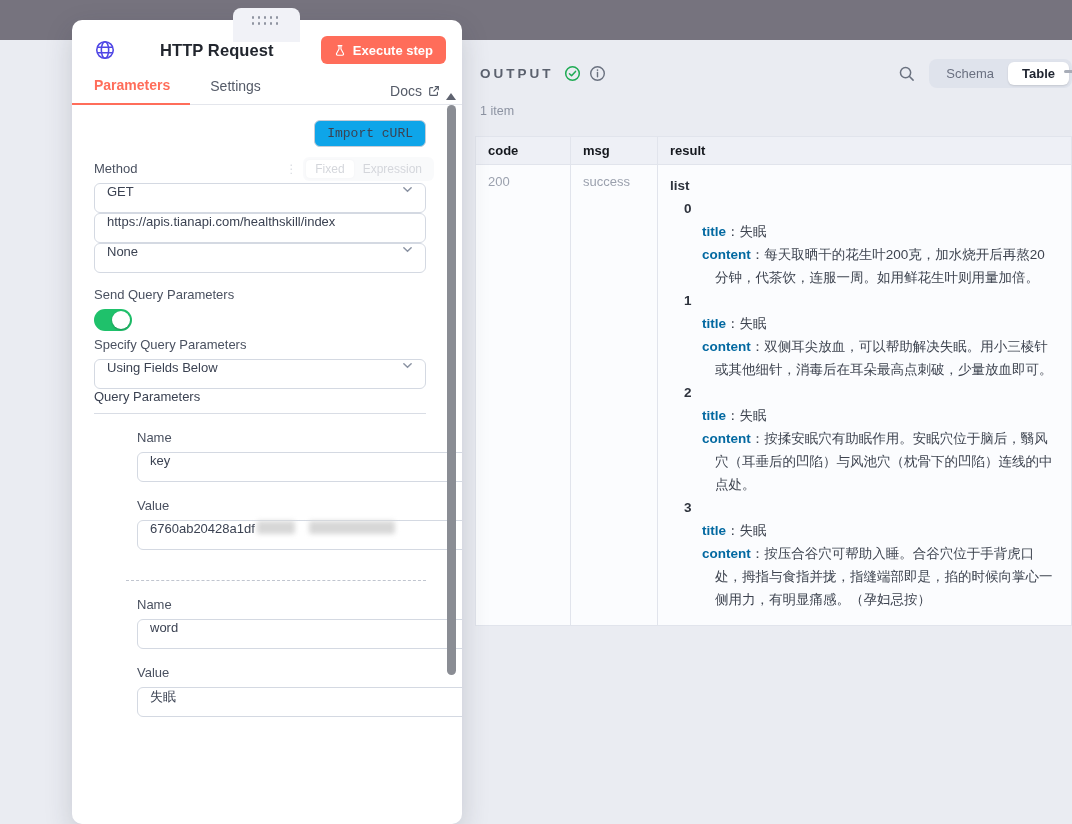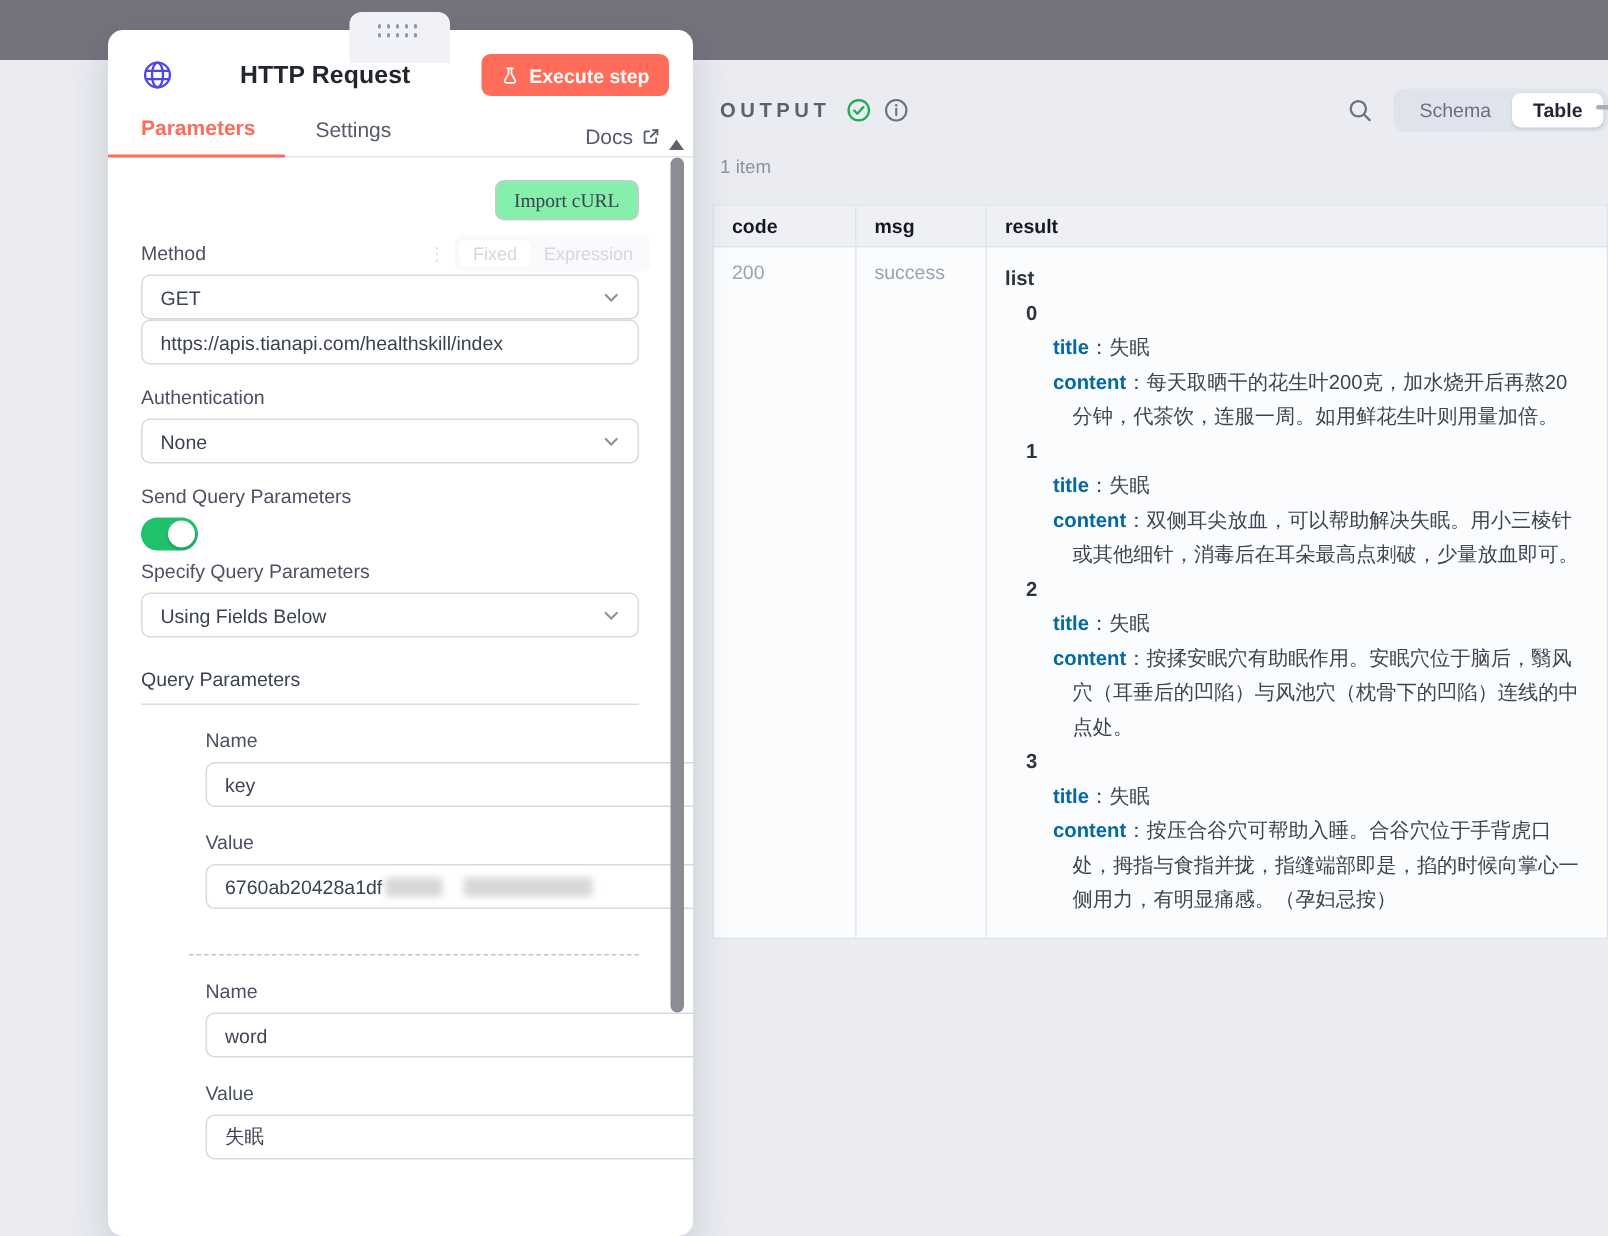--- a/index.html
+++ b/index.html
@@ -25,40 +25,40 @@
                  padding:0 13px; font-size:13px; font-weight:bold; display:flex; align-items:center; gap:7px; cursor:pointer;
                  font-family:"Liberation Sans",sans-serif; }
   .tabs-row { margin-top:13px; padding:0 22px; display:flex; align-items:center; border-bottom:1px solid #e4e6ec; }
   .tab { font-size:14px; color:#555b68; padding:0 0 10px 0; margin-right:42px; cursor:pointer; }
   .tab.active { color:#ff6d5a; font-weight:bold; margin-left:-22px; padding-left:22px; padding-right:20px;
                 border-bottom:2px solid #ff6d5a; margin-bottom:-1px; margin-right:20px;text-align:right; }
   .docs-link { margin-left:auto; font-size:14px; color:#555b68; display:flex; align-items:center; gap:6px; cursor:pointer;justify-content:center; }
 
   .card-body { padding:15px 36px 20px 22px; position:relative; }
   .import-row { display:flex; justify-content:flex-end; }
-  .import-curl { background:#86efac; border:1px solid #c6ccd6; border-radius:6px; height:27px; padding:0 12px;
-                 font-size:13px; color:#3b4252; cursor:pointer; font-family:Liberation Serif, serif; }
+  .import-curl { background:#0ea5e9; border:1px solid #c6ccd6; border-radius:6px; height:27px; padding:0 12px;
+                 font-size:13px; color:#3b4252; cursor:pointer; font-family:Liberation Mono, monospace; }
 
   .field-label { font-size:13px; color:#4a5160; margin-top:14px; margin-bottom:7px; position:relative; }
   .ghost-toggle { position:absolute; right:-8px; top:-4px; display:flex; align-items:center; gap:5px; opacity:.32; }
   .ghost-toggle .gdots { color:#8b93a3; font-size:12px; letter-spacing:1px; }
   .ghost-pills { background:#eef0f5; border-radius:6px; padding:3px; display:flex; }
   .gpill { font-size:12px; color:#7c московx; padding:2px 9px; color:#7c8393; }
   .gpill.on { background:#fff; border-radius:4px; box-shadow:0 0 2px rgba(0,0,0,.1); }
 
   .select, .text-input { width:332px; height:30px; border:1px solid #d4d9e2; border-radius:6px; background:#fff;
-                         display:flex; align-items:center; padding:0 12px; font-size:13px; color:#3b4252; }
+                         display:flex; align-items:flex-start; padding:0 12px; font-size:13px; color:#3b4252; }
   .select { justify-content:space-between; cursor:pointer; }
   .chev { width:11px; height:11px; flex:none; }
 
   .toggle { width:38px; height:22px; border-radius:11px; background:#1fc16b; position:relative; margin-top:4px; cursor:pointer; }
   .toggle .knob { position:absolute; right:2px; top:2px; width:18px; height:18px; border-radius:50%; background:#fff;
                   box-shadow:0 1px 2px rgba(0,0,0,.25); }
 
-  .section-hdr { font-size:13px; color:#3b4252; margin-top:20px; padding-bottom:9px; border-bottom:1px solid #d9dde5; width:332px; }
+  .section-hdr { font-size:13px; color:#3b4252; padding-bottom:9px; border-bottom:1px solid #d9dde5; width:332px; }
   .param-group { margin-left:43px; }
   .param-group .field-label { margin-top:16px; }
   .param-group .text-input { width:346px; }
   .dashed-div { width:300px; margin-left:32px; border-top:1px dashed #c0c5cf; margin-top:30px; margin-bottom:2px; }
 
   .blur-block { display:inline-block; height:13px; border-radius:2px; background:#d7d7d7; filter:blur(2.5px);
                 vertical-align:middle; margin-left:2px; }
 
   
   .sb-arrow { position:absolute; right:6px; top:73px; width:0; height:0; border-left:5px solid transparent;
@@ -177,21 +177,20 @@
           <svg width="11" height="11" viewBox="0 0 12 12" fill="none" stroke="#8b93a3" stroke-width="1.6" stroke-linecap="round">
               <path d="m2 4 4 4 4-4"></path>
             </svg>
         </span>
       </div>
 
       <div class="text-input">
         <span>https://apis.tianapi.com/healthskill/index</span>
       </div>
 
-      <div class="field-label">Authentication</div>
       <div class="select">
         <span>None</span>
         <span class="chev">
           <svg width="11" height="11" viewBox="0 0 12 12" fill="none" stroke="#8b93a3" stroke-width="1.6" stroke-linecap="round">
               <path d="m2 4 4 4 4-4"></path>
             </svg>
         </span>
       </div>
 
       <div class="field-label">Send Query Parameters</div>

